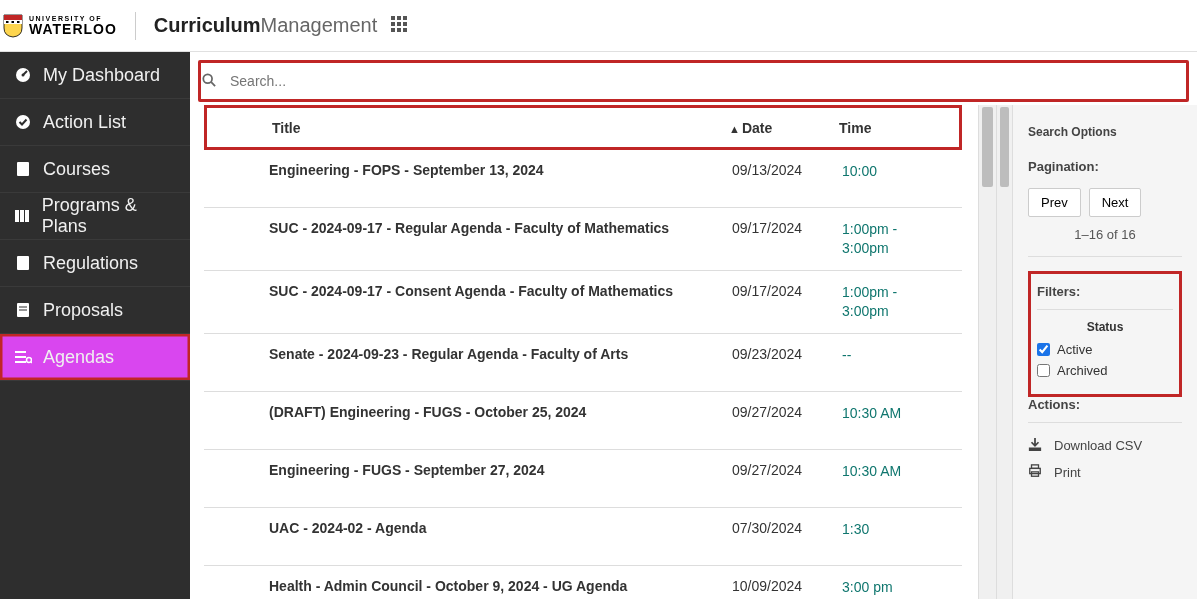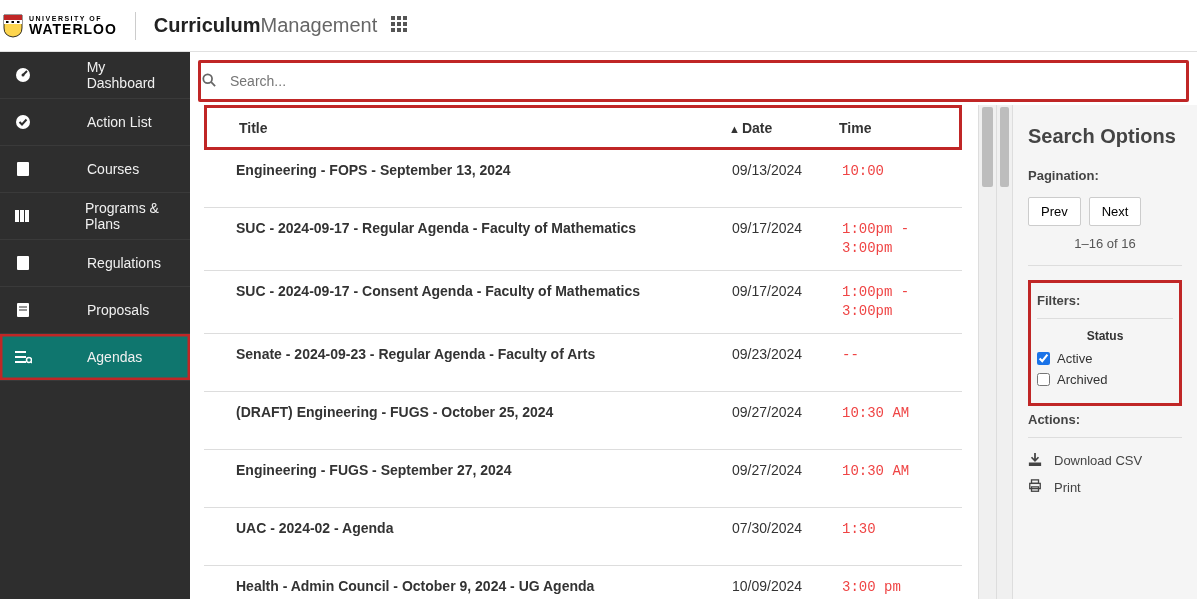--- a/index.html
+++ b/index.html
@@ -13,54 +13,54 @@
     .logo-text .u2 { font-size: 14px; font-weight: 900; letter-spacing: 1px; color: #000; }
     .vsep { width: 1px; height: 28px; background: #ccc; margin: 0 18px; }
     .app-title { font-size: 20px; color: #333; }
     .app-title .bold { font-weight: 700; color: #222; }
     .app-title .light { font-weight: 400; color: #666; }
     .apps-icon { margin-left: 14px; cursor: pointer; }
     
     .body { display: flex; height: calc(603px - 56px); }
     .sidebar { width: 190px; background: #2e2e2e; display: flex; flex-direction: column; flex-shrink: 0; }
     .side-item { display: flex; align-items: center; height: 47px; padding: 0 14px; color: #f0f0f0; cursor: pointer; border-bottom: 1px solid #3a3a3a; }
-    .side-item.active { background: #0f766e; box-shadow: inset 0 0 0 2.5px #c02626; }
+    .side-item.active { background: #d946ef; box-shadow: inset 0 0 0 2.5px #c02626; }
     .side-item .icon { width: 18px; margin-right: 11px; display: flex; align-items: center; justify-content: center; }
-    .side-item .label { font-size: 14px; margin-left: 44px; }
+    .side-item .label { font-size: 18px; }
     
     .main { flex: 1; display: flex; flex-direction: column; position: relative; }
     .searchbar-wrap { margin: 8px 8px 3px 8px; border: 3px solid #c02626; border-radius: 2px; padding: 6px 1px; display: flex; align-items: center; }
     .searchbar-wrap input { border: none; outline: none; flex: 1; font-size: 14px; padding: 4px; color: #333; }
     .searchbar-wrap .sicon { color: #666; margin-right: 10px; }
     
     .content-row { display: flex; flex: 1; overflow: hidden; }
     .table-area { flex: 1; display: flex; overflow: hidden; }
     .table-scroll { flex: 1; overflow: auto; padding-right: 2px; }
     
     .thead-row { display: flex; height: 45px; align-items: center; padding: 0 20px 0 32px; border: 3px solid #c02626; margin: 0 14px 0 14px; font-weight: 700; color: #333; }
-    .col-title { flex: 1; }
+    .col-title { flex: 1; margin-left: 33px; }
     .col-date { width: 110px; }
     .col-time { width: 100px; }
     .sort-caret { font-size: 11px; margin-right: 2px; color: #333; }
     
     .tbody-row { display: flex; align-items: flex-start; min-height: 58px; padding: 12px 20px 12px 32px; border-bottom: 1px solid #ddd; margin: 0 14px; }
     .tbody-row .col-title { font-weight: 700; font-size: 14px; color: #333; }
     .tbody-row .col-date { font-size: 14px; color: #333; }
-    .tbody-row .col-time { font-size: 14px; color: #ef4444; line-height: 1.35; font-family: Liberation Mono, monospace; }
+    .tbody-row .col-time { font-size: 14px; color: #0f766e; line-height: 1.35; }
     
     .scrollbar-fake { width: 18px; background: #f0f0f0; position: relative; border-left: 1px solid #ddd; }
     .scrollbar-fake .thumb { position: absolute; top: 2px; left: 3px; right: 3px; height: 80px; background: #bdbdbd; border-radius: 2px; }
     
     .rightpanel { width: 185px; background: #f5f5f5; border-left: 1px solid #ddd; padding: 20px 15px; overflow: auto; flex-shrink: 0; }
-    .rp-title { font-weight: 700; font-size: 20px; color: #444; margin-bottom: 20px; }
+    .rp-title { font-weight: 700; font-size: 12px; color: #444; margin-bottom: 20px; }
     .rp-sub { font-weight: 700; font-size: 13px; color: #444; margin-bottom: 10px; }
     .pag-row { display: flex; gap: 8px; margin-bottom: 10px; margin-top: 14px; }
     .pag-btn { border: 1px solid #ccc; background: #fff; padding: 6px 12px; font-size: 13px; cursor: pointer; border-radius: 2px; }
     .pag-info { font-size: 13px; color: #555; text-align: center; margin-bottom: 14px; }
-    .filters-box { border: 3px solid #c02626; padding: 10px 6px; margin-bottom: 6px; }
+    .filters-box { border: 3px solid #c02626; padding: 10px 6px; margin-bottom: 0; }
     .filter-group-title { text-align: center; font-weight: 700; font-size: 12px; margin-bottom: 8px; color: #333; }
     .chk-row { display: flex; align-items: center; gap: 7px; margin-bottom: 6px; font-size: 13px; color: #333; }
     .chk-row input { accent-color: #1a73e8; }
     .action-row { display: flex; align-items: center; gap: 12px; font-size: 13px; color: #444; margin-bottom: 10px; cursor: pointer; }
     hr.sep { border: none; border-top: 1px solid #ddd; margin: 10px 0 14px; }
   </style>
 </head>
 <body>
 
 <div class="topbar">

